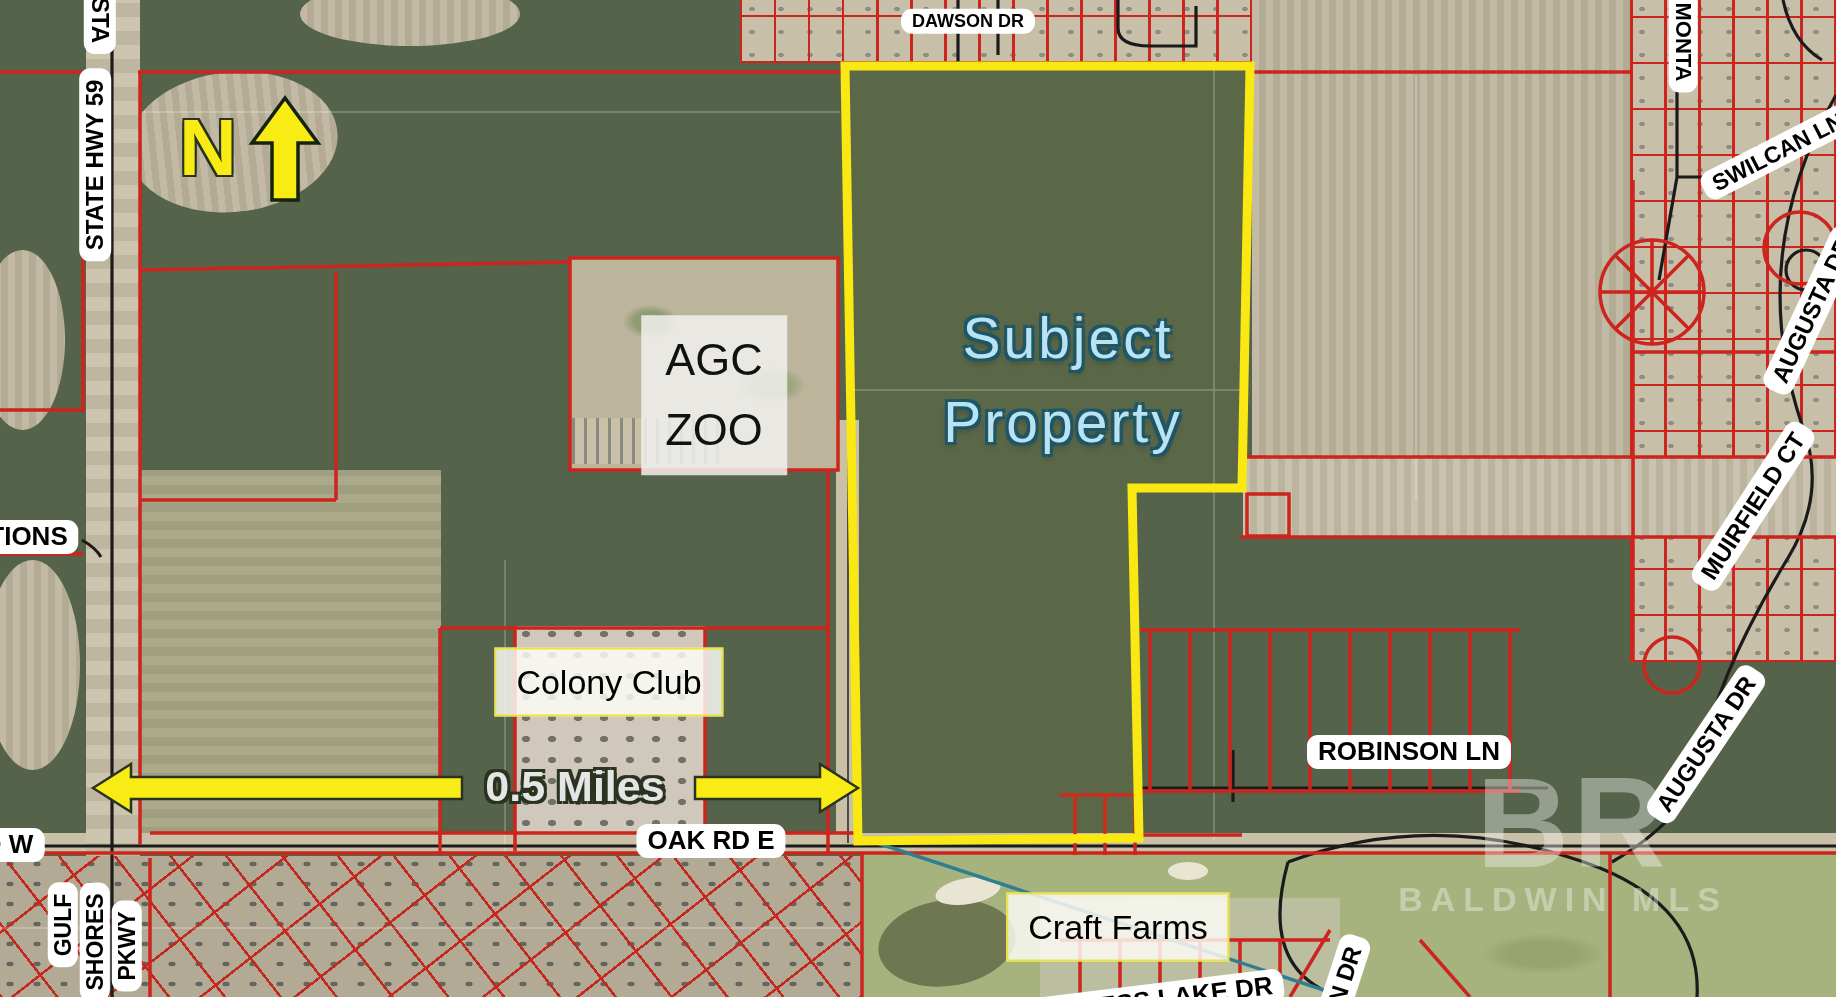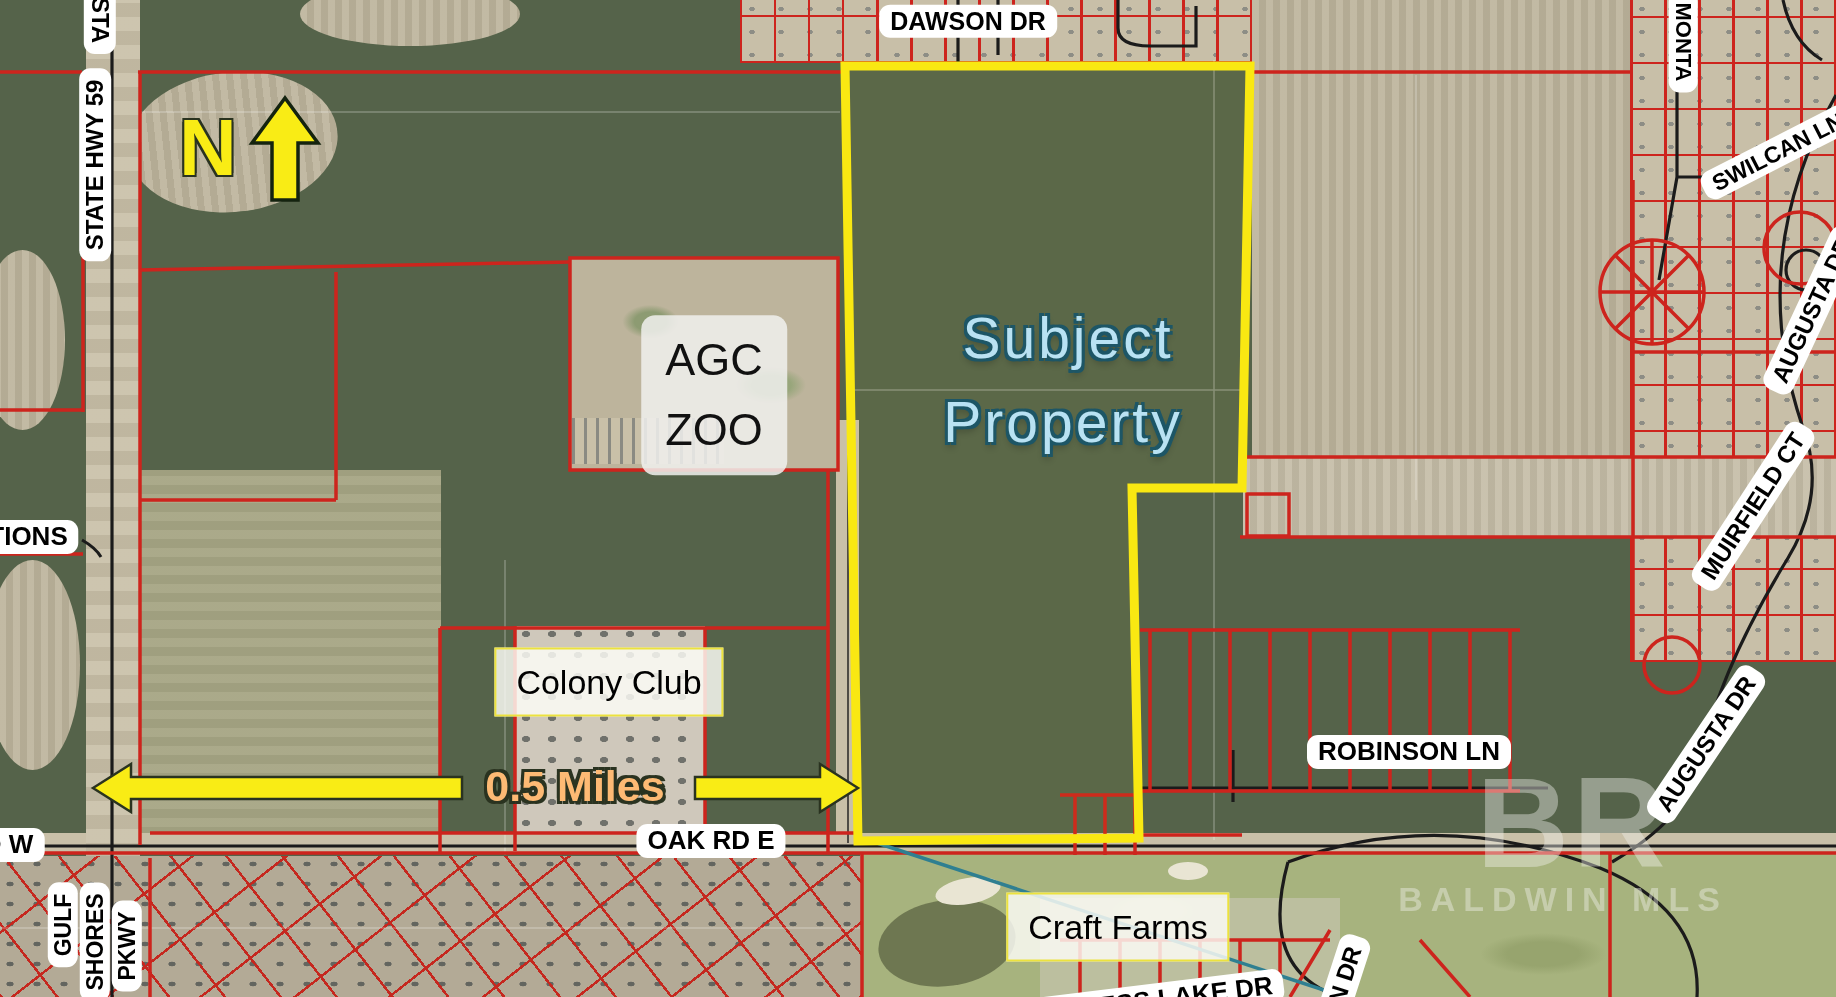--- a/index.html
+++ b/index.html
@@ -46,42 +46,42 @@
     background-color:#a7b37e;
     background-image:
       radial-gradient(60px 24px at 30% 40%, #b9c28c 40%, transparent 70%),
       radial-gradient(90px 30px at 70% 70%, #97a46e 40%, transparent 70%);
   }
   .paleroad{background:#c9c0a8;}
   .blob{border-radius:50%;}
   
   .pill{
     position:absolute;transform:translate(-50%,-50%);
-    background:#fff;color:#000;font-weight:700;font-size:25px;
+    background:#fff;color:#000;font-weight:700;font-size:18px;
     padding:2px 11px;border-radius:11px;white-space:nowrap;line-height:1.15;
   }
   .boxlbl{
     position:absolute;transform:translate(-50%,-50%);
     background:rgba(252,252,247,0.83);border:2.5px solid #ece23e;color:#000;
     font-size:34px;font-weight:400;padding:13px 20px;white-space:nowrap;
   }
   .zoolbl{
     position:absolute;transform:translate(-50%,-50%);
     background:rgba(240,240,237,0.86);color:#111;font-size:45px;font-weight:400;
     text-align:center;padding:10px 24px;line-height:1.55;
   }
   .subject{
     position:absolute;transform:translate(-50%,-50%);
     color:#b9e2f3;font-size:57px;font-weight:400;letter-spacing:3px;white-space:nowrap;
     text-shadow:-3px -3px 0 #1d5666, 3px -3px 0 #1d5666, -3px 3px 0 #1d5666,
                  3px 3px 0 #1d5666, 0 5px 7px rgba(0,0,0,.3);
   }
   .miles{
     position:absolute;transform:translate(-50%,-50%);
-    color:#fdba74;font-size:43px;font-weight:800;white-space:nowrap;
+    color:#e5e5e5;font-size:43px;font-weight:800;white-space:nowrap;
     text-shadow:-3px -3px 0 #2a3320, 3px -3px 0 #2a3320, -3px 3px 0 #2a3320, 3px 3px 0 #2a3320;
   }
   .north{
     position:absolute;transform:translate(-50%,-50%);
     color:#f9ec15;font-size:80px;font-weight:800;
     text-shadow:-2px -2px 0 #2a3320, 2px -2px 0 #2a3320, -2px 2px 0 #2a3320, 2px 2px 0 #2a3320;
   }
   .wm{
     position:absolute;transform:translate(-50%,-50%);
     color:rgba(240,240,235,0.42);font-weight:700;white-space:nowrap;
@@ -183,21 +183,21 @@
   <div class="pill" style="left:100px;top:20px;transform:translate(-50%,-50%) rotate(90deg);font-size:24px;">STA</div>
   <div class="pill" style="left:28px;top:537px;font-size:26px;">TIONS</div>
   <div class="pill" style="left:63px;top:925px;transform:translate(-50%,-50%) rotate(-90deg);font-size:23px;">GULF</div>
   <div class="pill" style="left:95px;top:942px;transform:translate(-50%,-50%) rotate(-90deg);font-size:23px;">SHORES</div>
   <div class="pill" style="left:127px;top:946px;transform:translate(-50%,-50%) rotate(-90deg);font-size:23px;">PKWY</div>
   <div class="pill" style="left:8px;top:845px;font-size:26px;">D W</div>
   <div class="pill" style="left:711px;top:841px;font-size:26px;">OAK RD E</div>
   <div class="pill" style="left:1150px;top:1001px;transform:translate(-50%,-50%) rotate(-7deg);font-size:26px;">CYPRESS LAKE DR</div>
   <div class="pill" style="left:1345px;top:975px;transform:translate(-50%,-50%) rotate(-72deg);font-size:24px;">N DR</div>
 
-  <div class="zoolbl" style="left:714px;top:395px;border-radius:14px;">
+  <div class="zoolbl" style="left:714px;top:395px;">
     <div>AGC</div>
     <div>ZOO</div>
   </div>
   <div class="boxlbl" style="left:609px;top:682px;">Colony Club</div>
   <div class="boxlbl" style="left:1118px;top:927px;">Craft Farms</div>
 
   <div class="subject" style="left:1068px;top:338px;">Subject</div>
   <div class="subject" style="left:1063px;top:422px;">Property</div>
   <div class="miles" style="left:575px;top:786px;">0.5 Miles</div>
   <div class="north" style="left:208px;top:148px;">N</div>

